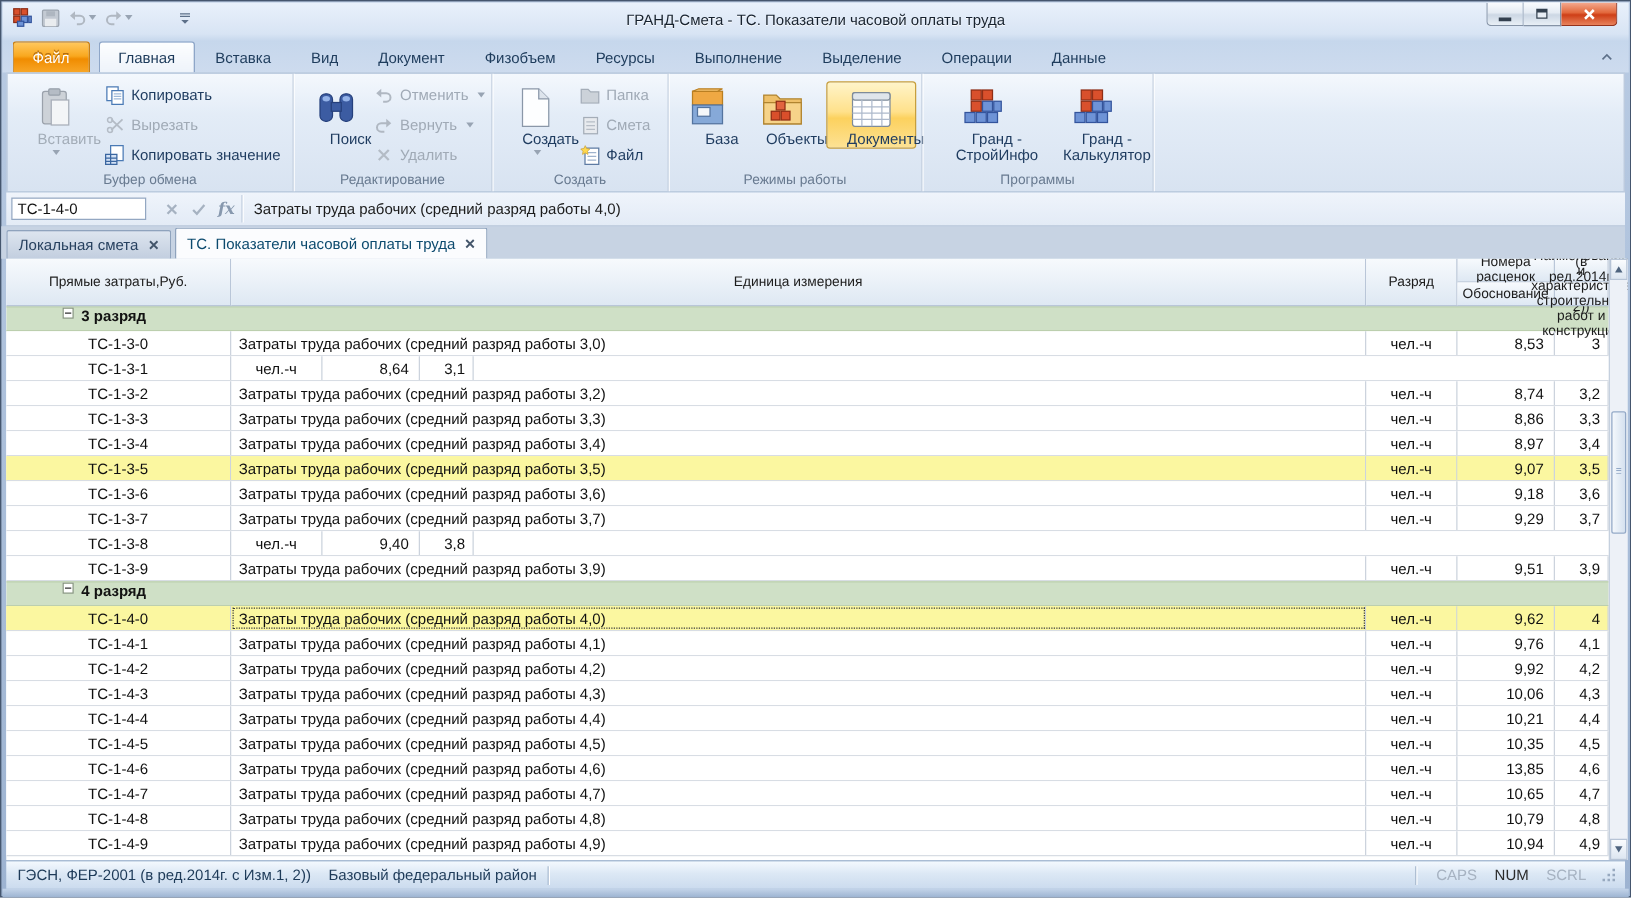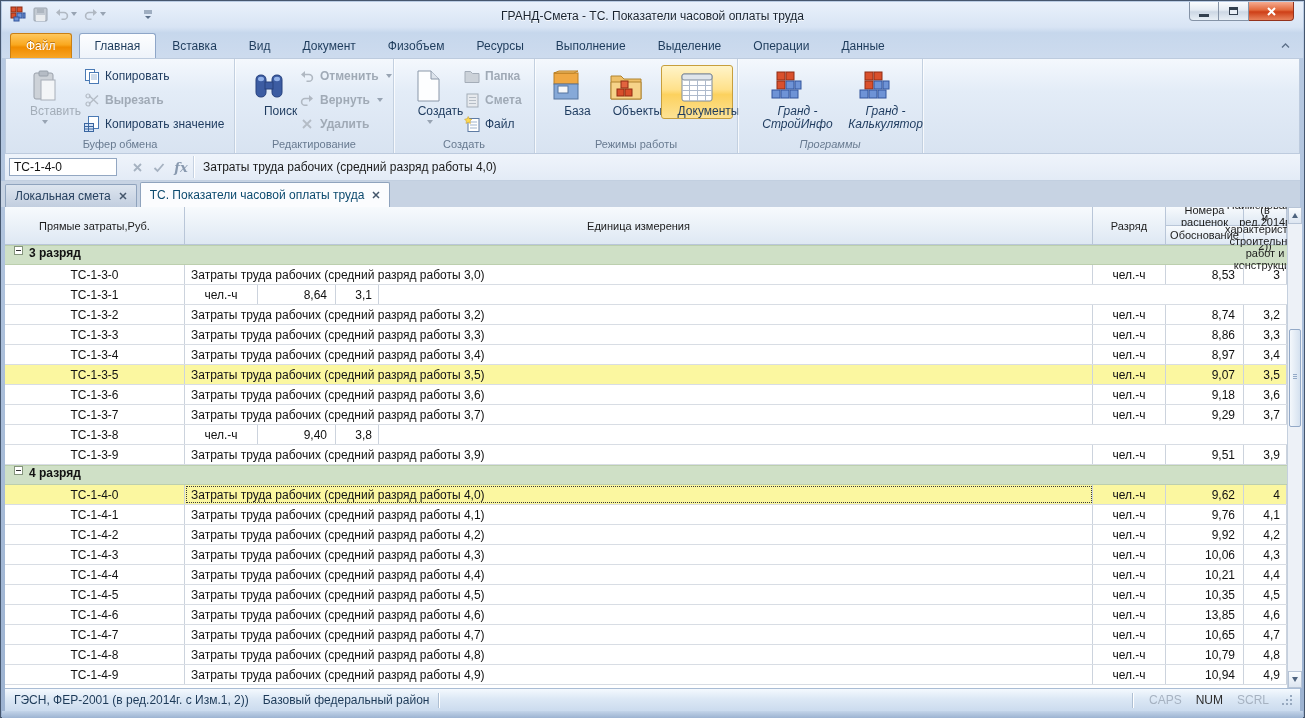--- a/index.html
+++ b/index.html
@@ -44,21 +44,21 @@
   .rgroup::after{content:"";position:absolute;right:-2px;top:0;bottom:0;width:1px;background:rgba(255,255,255,.75);}
   .grouplabel{position:absolute;left:0;right:0;bottom:3px;text-align:center;font-size:11px;color:#687a90;}
   .bigbtn{position:absolute;top:6px;display:flex;flex-direction:column;align-items:center;
           border:1px solid transparent;border-radius:3px;}
   .bigbtn .icon32{height:36px;display:flex;align-items:flex-end;justify-content:center;}
   .bigbtn .lbl{margin-top:3px;line-height:13px;text-align:center;color:#1e3b5f;padding-left:23px;}
   .bigbtn.disabled .lbl{color:#a3adb8;}
   .bigbtn.selected{background:linear-gradient(#fff4c9,#ffe18b 45%,#fcd15e 55%,#fde294);border-color:#c79f3d;}
   .smallcol{position:absolute;top:8px;display:flex;flex-direction:column;gap:6px;}
   .smallbtn{display:flex;align-items:center;gap:5px;height:18px;color:#1e3b5f;white-space:nowrap;}
-  .smallbtn.disabled{color:#a0aab6;font-weight:bold;}
+  .smallbtn.disabled{color:#a0aab6;}
   .icon16{width:16px;height:16px;display:flex;align-items:center;justify-content:center;}
 
   
   .formulabar{position:absolute;left:4px;right:4px;top:153px;height:27px;box-sizing:border-box;
               background:linear-gradient(#eff4fb,#e3ebf6);border-bottom:1px solid #c2cfe0;}
   .namebox{position:absolute;left:4px;top:4px;width:108px;height:18px;box-sizing:border-box;
            border:1px solid #93a7c2;background:#fff;font-family:"Liberation Sans",sans-serif;
            font-size:12px;padding:0 4px;color:#111;}
   .fbtn{position:absolute;top:5px;width:16px;height:16px;display:flex;align-items:center;justify-content:center;}
   .fx-label{font-family:"DejaVu Serif",serif;font-style:italic;font-weight:bold;color:#8798ae;font-size:13px;}
@@ -88,21 +88,21 @@
   .trow.hl .cell{background:#fbf7a0;}
   .cell{box-sizing:border-box;border-right:1px solid #ccd3dd;display:flex;align-items:center;
         font-size:12px;color:#101010;overflow:hidden;white-space:nowrap;}
   .c-id{width:180px;justify-content:center;}
   .c-name{width:908px;padding:0 6px;}
   .c-unit{width:73px;justify-content:center;}
   .c-cost{width:78px;justify-content:flex-end;padding-right:8px;}
   .c-grade{width:43px;justify-content:flex-end;padding-right:6px;}
   .cell.focus{outline:1px dotted #3a3a3a;outline-offset:-2px;}
   .trow.tgroup{background:#cfe0c6;border-top:1px solid #bccfae;border-bottom:1px solid #bccfae;
-        font-weight:bold;color:#121212;}
+        font-weight:bold;color:#121212;padding-left:36px;}
   .collapse-box{width:9px;height:9px;box-sizing:border-box;border:1px solid #84947c;background:#fff;
         margin:0 6px 0 9px;position:relative;flex:none;}
   .collapse-box::after{content:"";position:absolute;left:1px;right:1px;top:3px;height:1px;background:#333;}
 
   
   .vscroll{position:absolute;right:0;top:0;bottom:0;width:15px;background:#edf1f7;border-left:1px solid #c5d0de;box-sizing:border-box;}
   .sbtn{position:absolute;left:0;right:0;height:17px;background:linear-gradient(#fafcfe,#dde6f1);
         border:1px solid #b7c4d6;box-sizing:border-box;display:flex;align-items:center;justify-content:center;}
   .sbtn.up{top:0;}
   .sbtn.down{bottom:0;}
@@ -382,21 +382,21 @@
               <rect x="1" y="1" width="30" height="27" rx="2" fill="#fff" stroke="#7e8b99"></rect>
               <rect x="1" y="1" width="30" height="6" rx="2" fill="#dfe5eb" stroke="#7e8b99"></rect>
               <path d="M1 12.5h30M1 17.5h30M1 22.5h30M8.5 7v21M16.5 7v21M24.5 7v21" stroke="#aebacc"></path>
             </svg>
         </span>
         <span class="lbl">Документы</span>
       </div>
       <div class="grouplabel">Режимы работы</div>
     </div>
 
-    <div class="rgroup" style="left:732px;width:184px;border-right:1px solid #c3d0e0;font-style:italic;">
+    <div class="rgroup" style="left:732px;width:184px;border-right:1px solid #c3d0e0;">
       <div class="bigbtn" style="left:6px;width:82px;">
         <span class="icon32">
           <svg width="32" height="31">
               <g stroke="#8f2d15">
                 <rect x="7" y="1" width="8" height="8" fill="#d9502c"></rect>
                 <rect x="16" y="1" width="8" height="8" fill="#d9502c"></rect>
                 <rect x="7" y="10" width="8" height="8" fill="#d9502c"></rect>
               </g>
               <g stroke="#33549c">
                 <rect x="16" y="10" width="8" height="8" fill="#6e93d6"></rect>

